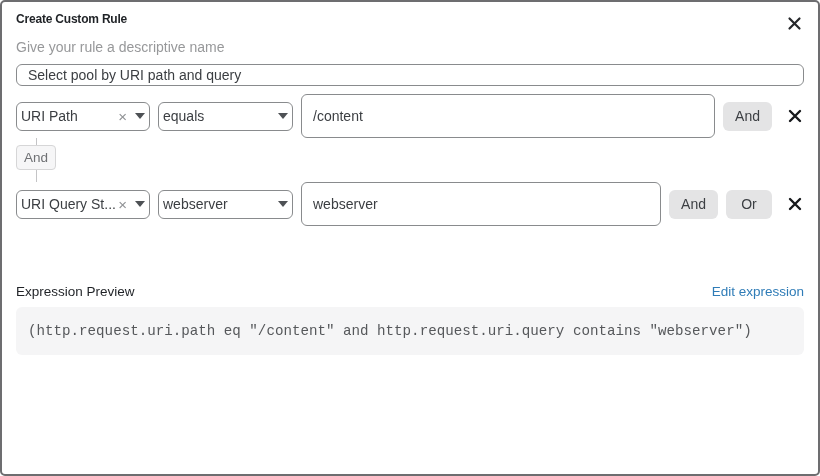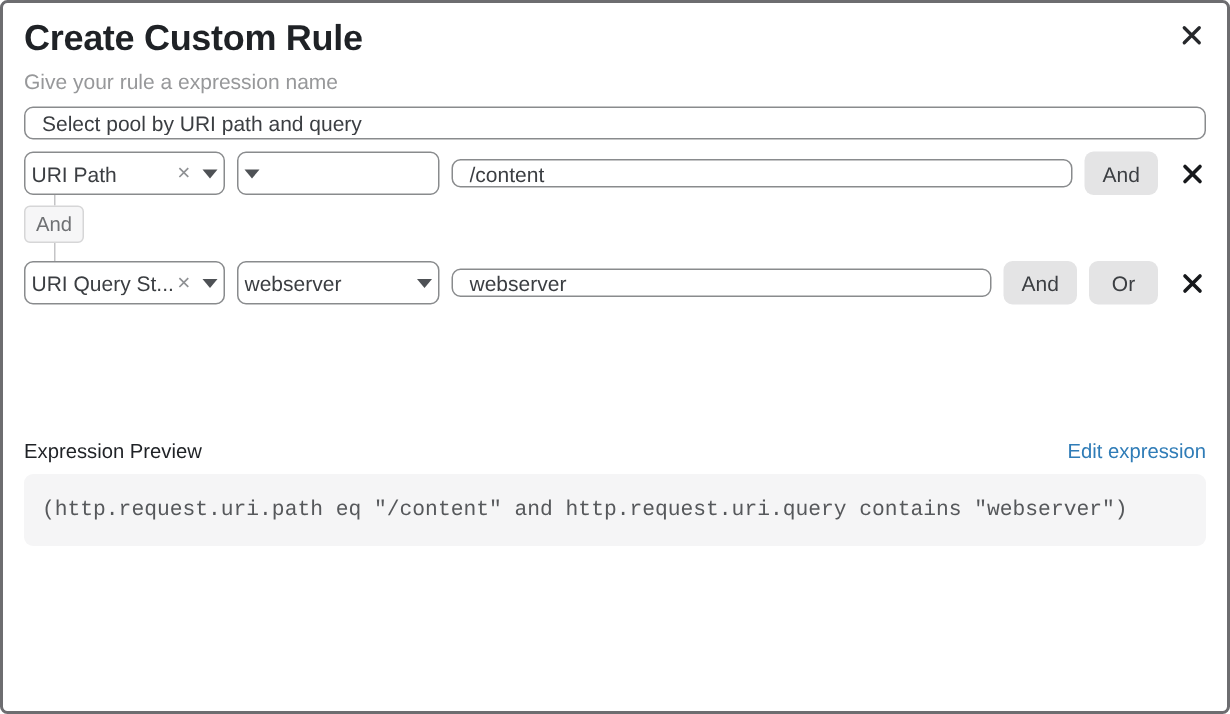--- a/index.html
+++ b/index.html
@@ -20,21 +20,21 @@
     overflow: hidden;
     position: relative;
   }
   .dlg-header {
     display: flex;
     justify-content: space-between;
     align-items: flex-start;
     padding-top: 10px;
   }
   .dlg-title {
-    font-size: 24px;
+    font-size: 12px;
     font-weight: 700;
     color: #1f2226;
     letter-spacing: -0.2px;
   }
   .close-btn {
     background: none;
     border: none;
     cursor: pointer;
     padding: 2px;
     margin-top: 2px;
@@ -116,21 +116,21 @@
   }
   .caret-down {
     width: 0; height: 0;
     border-left: 5px solid transparent;
     border-right: 5px solid transparent;
     border-top: 6px solid #4e5155;
     flex-shrink: 0;
   }
   .value-input {
     flex: 1;
-    height: 19px;
+    height: 44px;
     border: 1px solid #898b8d;
     border-radius: 6px;
     padding: 0 11px;
     font-family: "Liberation Sans", sans-serif;
     font-size: 14px;
     color: #3b3e42;
     outline: none;
     min-width: 0;
   }
   .pill-btn {
@@ -172,21 +172,21 @@
     background: #f6f6f7;
     border: 1px solid #d6d6d7;
     border-radius: 4px;
     display: flex;
     align-items: center;
     justify-content: center;
     font-size: 13.5px;
     color: #6f7174;
   }
   .preview-row {
-    margin-top: 90px;
+    margin-top: 58px;
     display: flex;
     justify-content: space-between;
     align-items: baseline;
   }
   .preview-label {
     font-size: 13.5px;
     color: #1f2226;
   }
   .edit-link {
     font-size: 13.5px;
@@ -216,32 +216,33 @@
 
   <div class="dlg-header">
     <div class="dlg-title">Create Custom Rule</div>
     <button class="close-btn">
       <svg width="15" height="15" viewBox="0 0 15 15">
         <path d="M2.5 2.5 L12.5 12.5 M12.5 2.5 L2.5 12.5" stroke="#26282b" stroke-width="2.2" stroke-linecap="round"></path>
       </svg>
     </button>
   </div>
 
-  <div class="helper-text">Give your rule a expression name</div>
+  <div class="helper-text">Give your rule a descriptive name</div>
   <input class="text-input" type="text" value="Select pool by URI path and query" style="">
 
 
 
   <div class="builder-row">
     <div class="select-box select-field">
       <span class="select-label">URI Path</span>
       <span class="select-clear">×</span>
       <span class="caret-down"></span>
     </div>
     <div class="select-box select-op">
+      <span class="select-label">equals</span>
       <span class="caret-down"></span>
     </div>
     <input class="value-input" type="text" value="/content" style="">
     <button class="pill-btn">And</button>
     <button class="delete-x">
       <svg width="14" height="14" viewBox="0 0 14 14">
         <path d="M2 2 L12 12 M12 2 L2 12" stroke="#17191c" stroke-width="2.4" stroke-linecap="round"></path>
       </svg>
     </button>
   </div>

